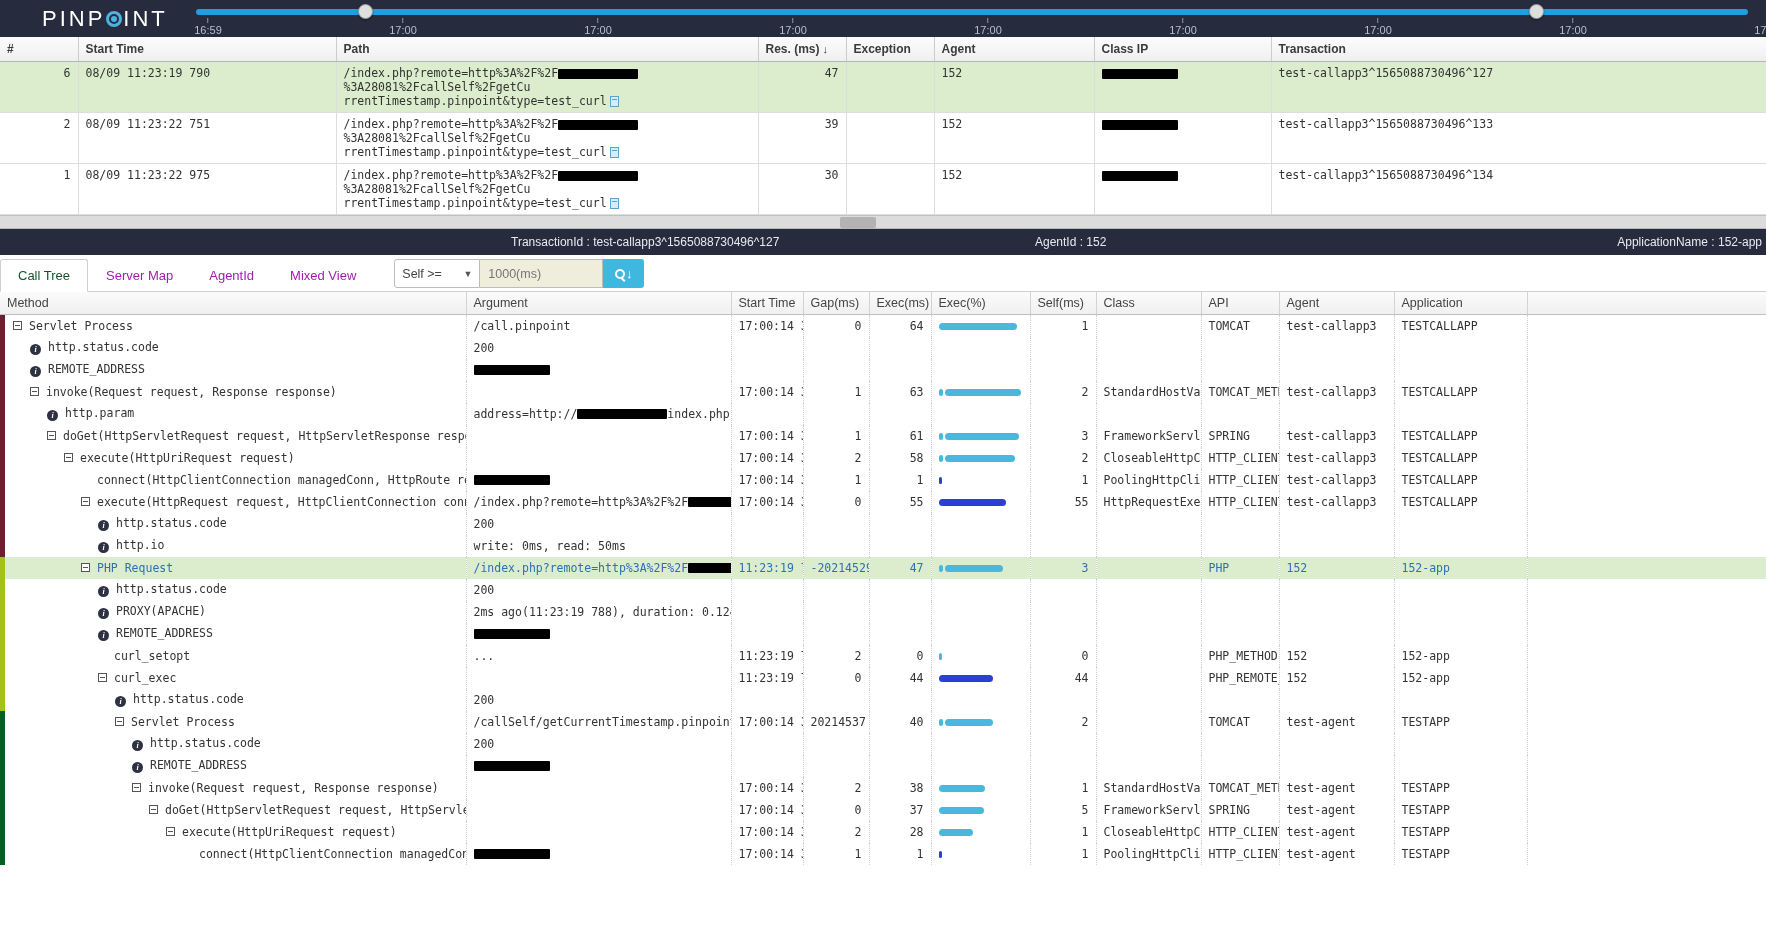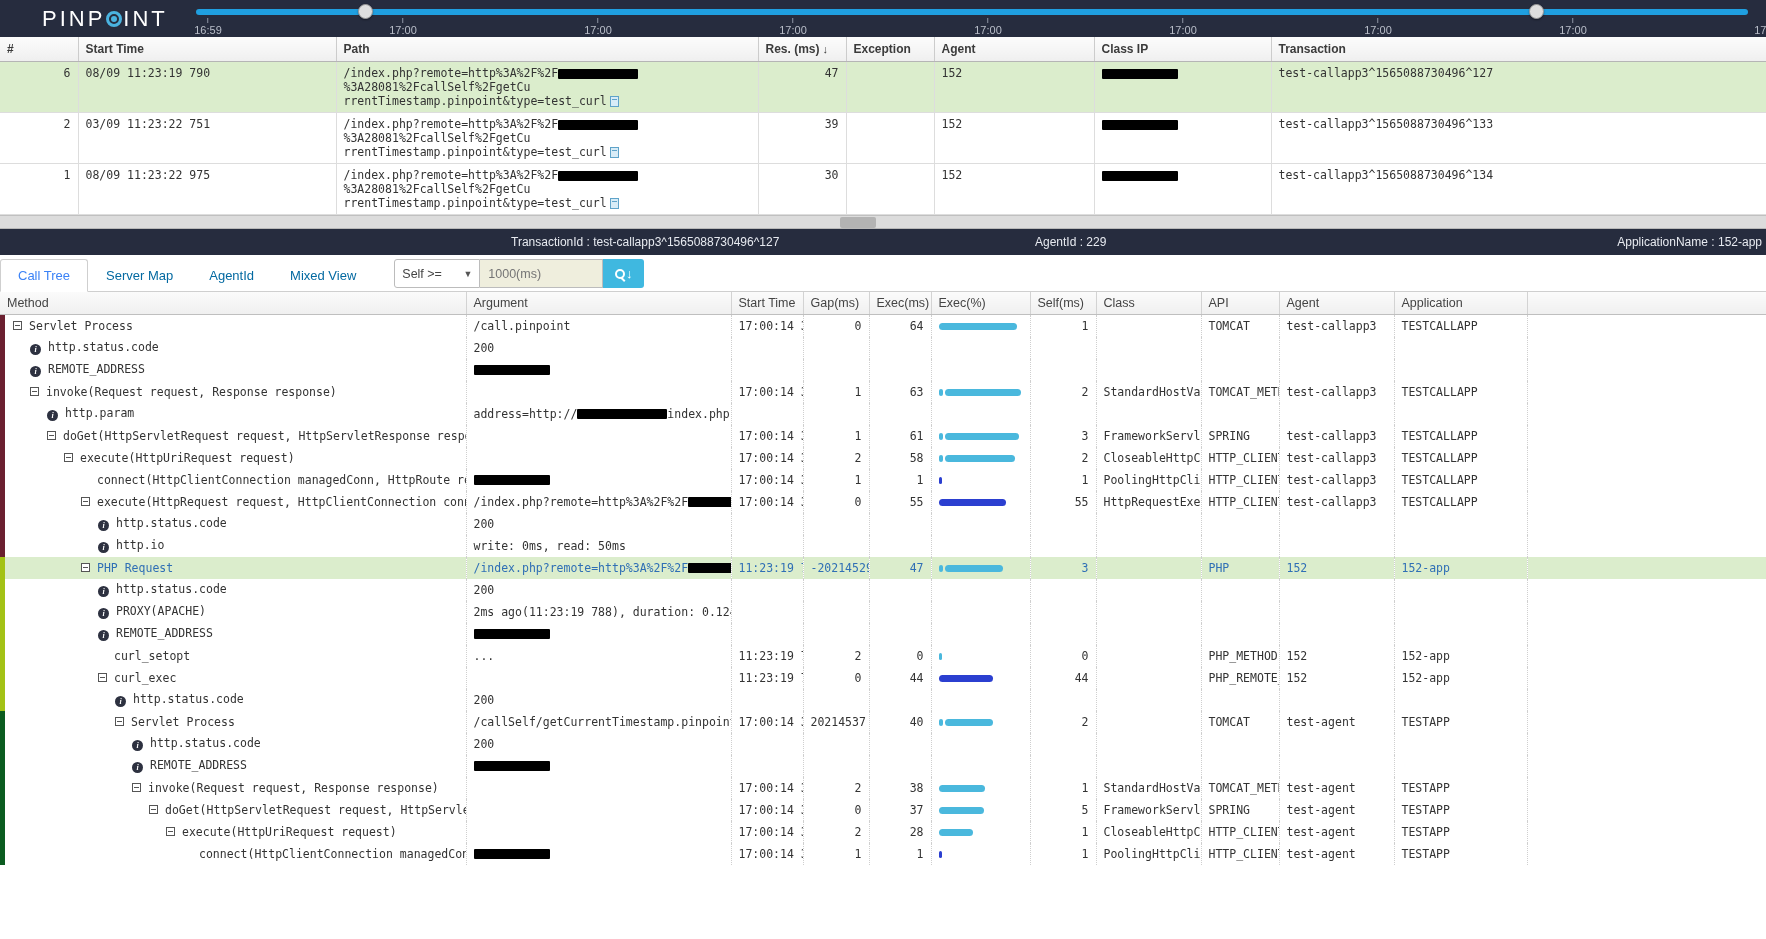--- a/index.html
+++ b/index.html
@@ -181,29 +181,29 @@
     background: #fff;
     border-bottom: 1px solid #cfcfcf;
     display: flex;
     align-items: flex-end;
     padding-left: 0;
     position: relative;
   }
   .tab {
     padding: 8px 17px 8px;
     font-size: 13px;
-    color: #0369a1;
+    color: #a21caf;
     cursor: pointer;
     border: 1px solid transparent;
     background: transparent;
     margin-bottom: -1px;
     white-space: nowrap;
   }
   .tab.active {
-    color: #3b82f6;
+    color: #14532d;
     background: #fff;
     border: 1px solid #cfcfcf;
     border-bottom-color: #fff;
     border-radius: 3px 3px 0 0;
   }
   #searchgrp {
     display: flex;
     align-items: center;
     margin-left: 20px;
     margin-bottom: 3px;
@@ -414,21 +414,21 @@
           <td>08/09 11:23:19 790</td>
           <td>/index.php?remote=http%3A%2F%2F<span class="redact" style="width:80px;"></span>%3A28081%2FcallSelf%2FgetCu<br>rrentTimestamp.pinpoint&amp;type=test_curl<span class="doc-icon"></span></td>
           <td class="num">47</td>
           <td></td>
           <td>152</td>
           <td><span class="redact" style="width:76px;"></span></td>
           <td>test-callapp3^1565088730496^127</td>
         </tr>
         <tr>
           <td class="num">2</td>
-          <td>03/09 11:23:22 751</td>
+          <td>08/09 11:23:22 751</td>
           <td>/index.php?remote=http%3A%2F%2F<span class="redact" style="width:80px;"></span>%3A28081%2FcallSelf%2FgetCu<br>rrentTimestamp.pinpoint&amp;type=test_curl<span class="doc-icon"></span></td>
           <td class="num">39</td>
           <td></td>
           <td>152</td>
           <td><span class="redact" style="width:76px;"></span></td>
           <td>test-callapp3^1565088730496^133</td>
         </tr>
         <tr>
           <td class="num">1</td>
           <td>08/09 11:23:22 975</td>
@@ -441,21 +441,21 @@
         </tr>
       </tbody>
   </table>
   <div id="hscroll">
     <div class="thumb"></div>
   </div>
 </div>
 
 <div id="infobar">
   <span class="seg txid">TransactionId : test-callapp3^1565088730496^127</span>
-  <span class="seg aid">AgentId : 229</span>
+  <span class="seg aid">AgentId : 152</span>
   <span class="seg appname">ApplicationName : 152-app</span>
 </div>
 
 <div id="toolbar">
   <div id="tabs-holder" style="display:flex;align-items:flex-end;">
       <div class="tab active">Call Tree</div>
       <div class="tab">Server Map</div>
       <div class="tab">AgentId</div>
       <div class="tab">Mixed View</div>
     </div>

